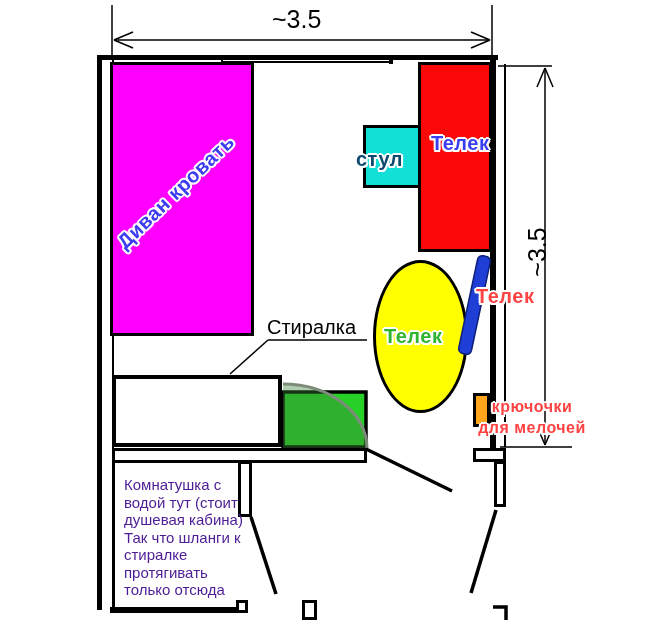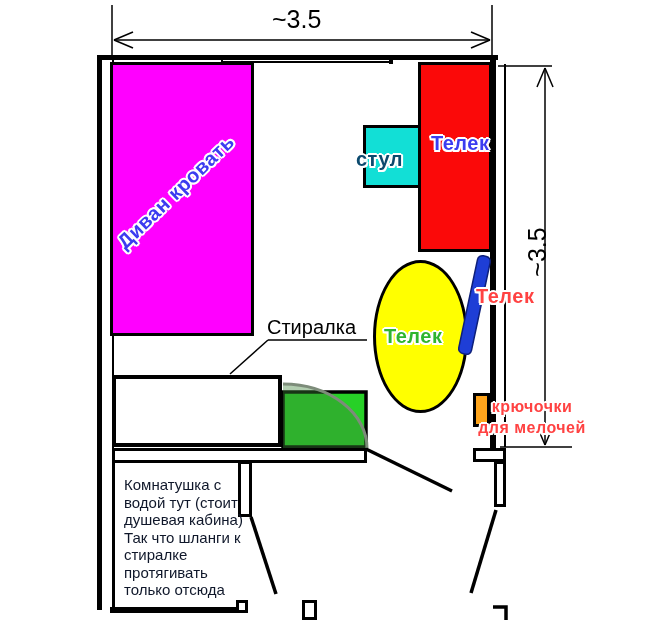--- a/index.html
+++ b/index.html
@@ -10,21 +10,21 @@
   .thinwall{background:#000;z-index:1;}
   .jamb{background:#fff;border:3px solid #000;z-index:2;}
   .shape{z-index:2;}
   svg.overlay{position:absolute;left:0;top:0;z-index:3;pointer-events:none;}
   .lbl{position:absolute;z-index:4;white-space:nowrap;}
   .flabel{font-weight:bold;font-size:20px;letter-spacing:0.5px;}
   .outl-white{text-shadow:2px 0 0 #fff,-2px 0 0 #fff,0 2px 0 #fff,0 -2px 0 #fff,
               1.5px 1.5px 0 #fff,-1.5px 1.5px 0 #fff,1.5px -1.5px 0 #fff,-1.5px -1.5px 0 #fff;}
   .outl-gray{text-shadow:2px 0 0 #cfd4cf,-2px 0 0 #cfd4cf,0 2px 0 #cfd4cf,0 -2px 0 #cfd4cf,
               1.5px 1.5px 0 #cfd4cf,-1.5px 1.5px 0 #cfd4cf,1.5px -1.5px 0 #cfd4cf,-1.5px -1.5px 0 #cfd4cf;}
-  .note{font-size:15px;line-height:17.5px;color:#0f172a;white-space:pre-line;z-index:4;}
+  .note{font-size:15px;line-height:17.5px;color:#4c1d95;white-space:pre-line;z-index:4;}
   .dim{font-size:25px;color:#000;z-index:4;}
   .preline{white-space:pre-line;}
 </style>
 </head>
 <body>
 
 <div id="stage">
 
   <div class="abs wall" style="left:97px;top:55px;width:401px;height:5px;"></div>
   <div class="abs wall" style="left:97px;top:55px;width:5px;height:555px;"></div>

